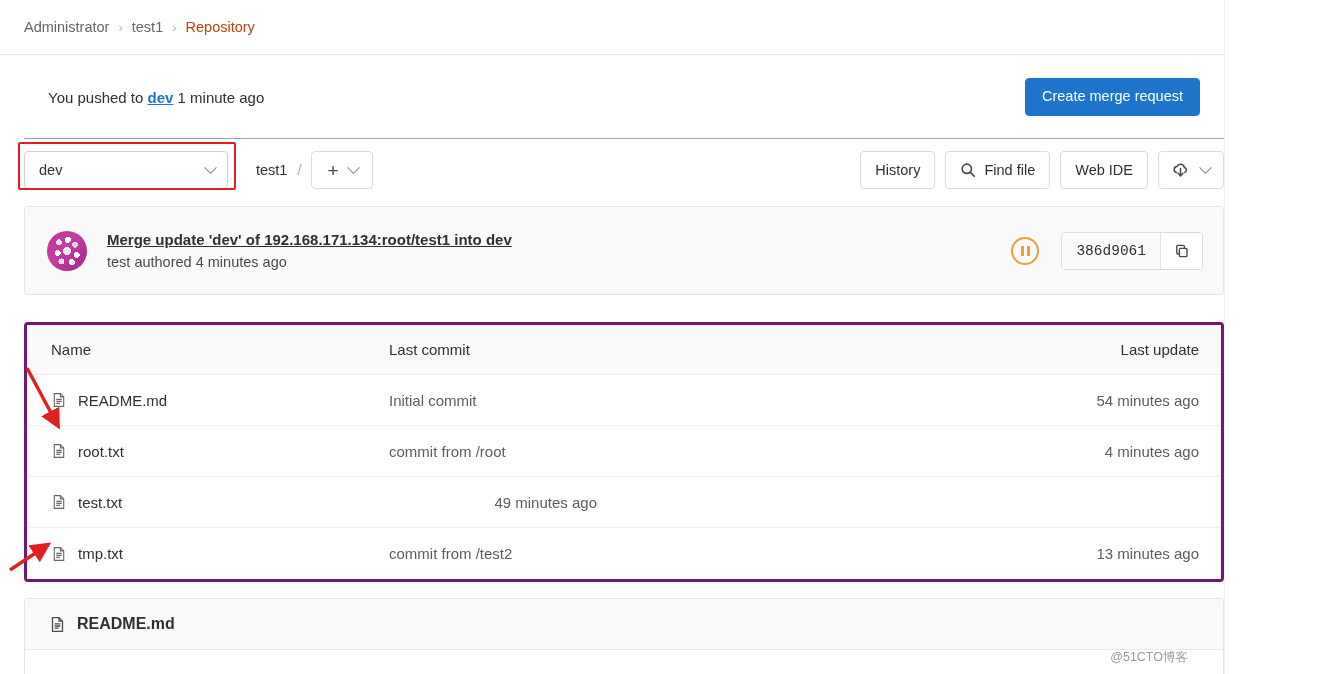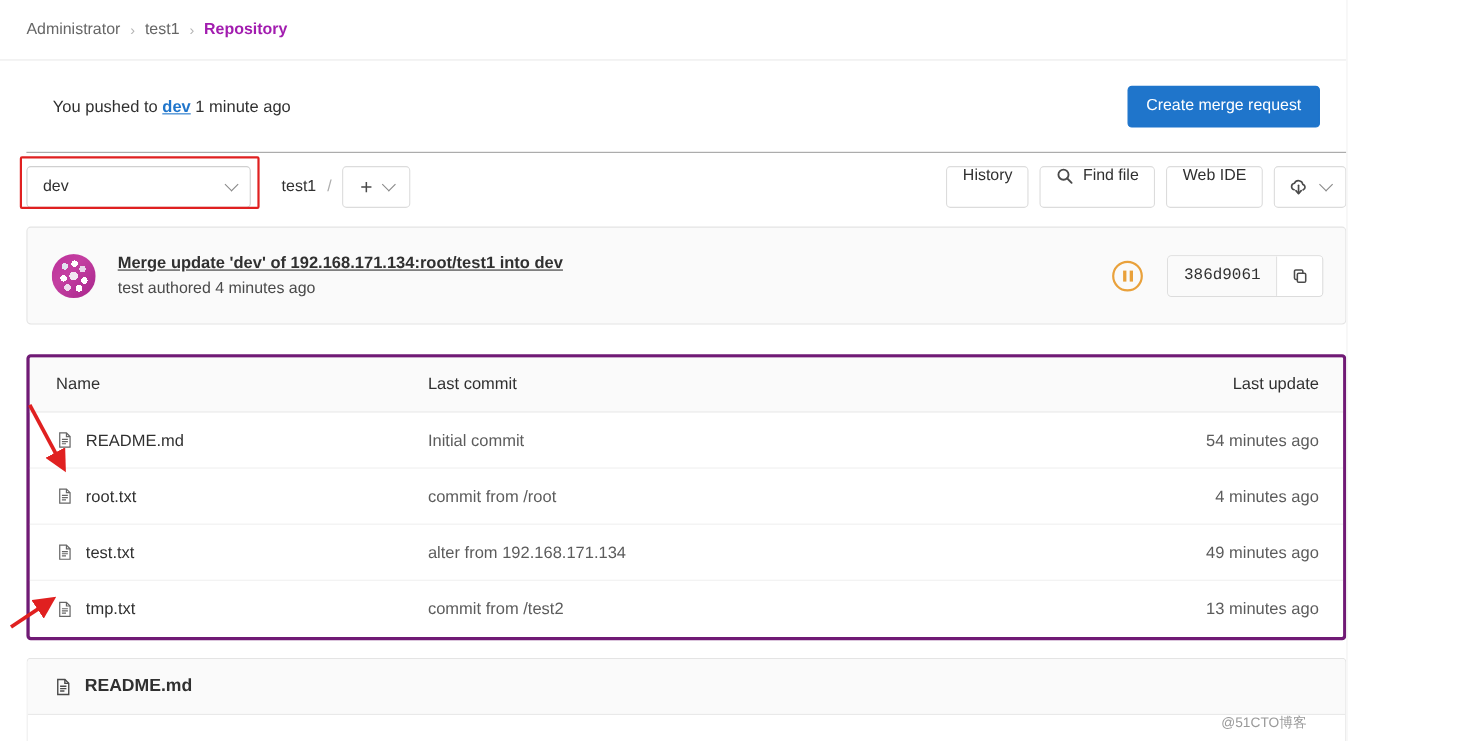--- a/index.html
+++ b/index.html
@@ -28,21 +28,21 @@
     align-items: center;
     padding-left: 24px;
     border-bottom: 1px solid #e9e9e9;
     background: #fff;
   }
   .crumb {
     font-size: 14.5px;
     color: #666666;
     text-decoration: none;
   }
-  .crumb.current { color: #a21caf; font-weight: bold; }
+  .crumb.current { color: #c2410c; font-weight: normal; }
   .crumb-sep {
     font-size: 13px;
     color: #b5b5b5;
     margin: 0 9px;
   }
 
   
   .push-row {
     position: absolute;
     left: 24px; top: 56px;
@@ -153,21 +153,21 @@
   }
   .btn-default {
     height: 38px;
     border: 1px solid #dcdcdc;
     border-radius: 4px;
     background: #fff;
     font-size: 14.5px;
     color: #303030;
     padding: 0 14px;
     display: flex;
-    align-items: flex-start;
+    align-items: center;
     gap: 8px;
     cursor: pointer;
     font-family: "Liberation Sans", sans-serif;
     white-space: nowrap;
   }
   .btn-icon-split {
     height: 38px;
     border: 1px solid #dcdcdc;
     border-radius: 4px;
     background: #fff;
@@ -511,21 +511,20 @@
           <svg class="icon-svg" width="16" height="16" viewBox="0 0 16 16" fill="none" stroke="#666" stroke-width="1.1">
             <path d="M3.3 1.6h6.1l3.3 3.3v9.5H3.3z"></path>
             <path d="M9.4 1.6v3.3h3.3"></path>
             <line x1="5.3" y1="7.4" x2="10.7" y2="7.4"></line>
             <line x1="5.3" y1="9.4" x2="10.7" y2="9.4"></line>
             <line x1="5.3" y1="11.4" x2="9" y2="11.4"></line>
           </svg>
         </span>
         <span class="file-name">test.txt</span>
       </div>
-      <div class="col-commit">alter from 192.168.171.134</div>
       <div class="col-update">49 minutes ago</div>
     </div>
 
     <div class="ft-row">
       <div class="col-name">
         <span>
           <svg class="icon-svg" width="16" height="16" viewBox="0 0 16 16" fill="none" stroke="#666" stroke-width="1.1">
             <path d="M3.3 1.6h6.1l3.3 3.3v9.5H3.3z"></path>
             <path d="M9.4 1.6v3.3h3.3"></path>
             <line x1="5.3" y1="7.4" x2="10.7" y2="7.4"></line>

